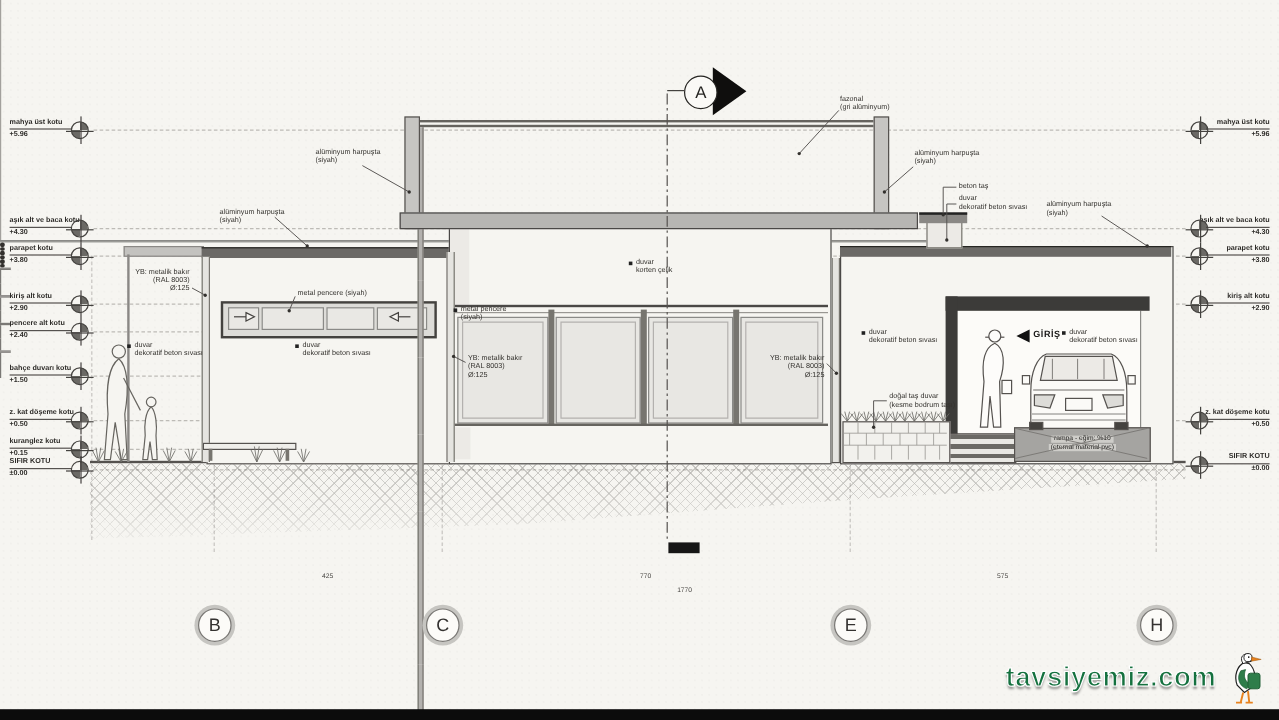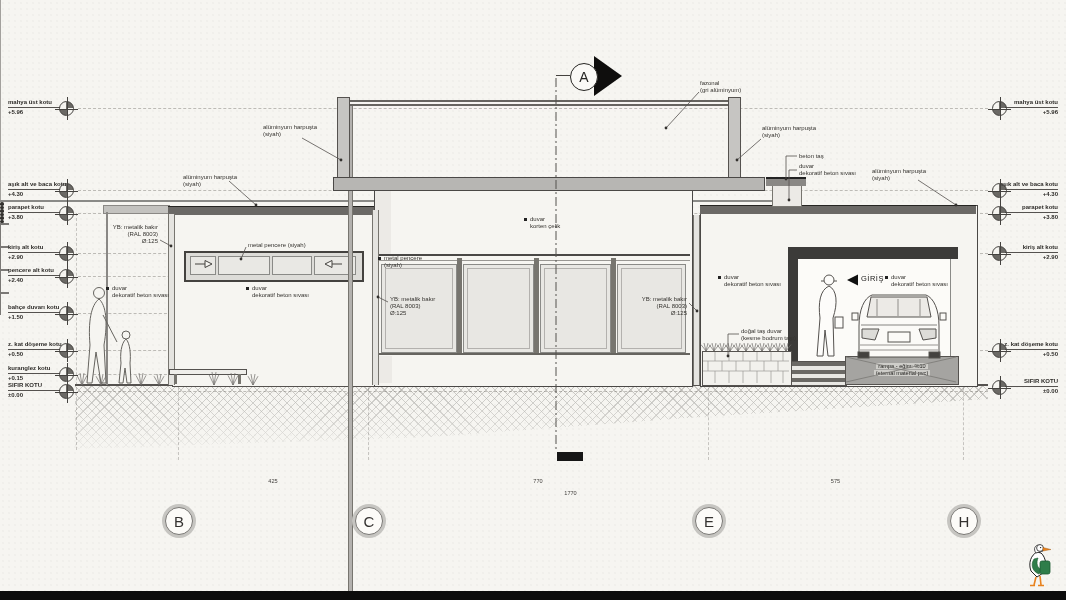--- a/index.html
+++ b/index.html
@@ -121,21 +121,21 @@
   <div class="abs" style="left:333px;top:177px;width:430px;height:12px;background:#b7b6b3;border:1px solid #4a4846"></div>
 
   <div class="abs" style="left:700px;top:205px;width:276px;height:180px;background:#f6f5f1;border:1.2px solid #4a4846"></div>
   <div class="abs" style="left:700px;top:205px;width:276px;height:8px;background:#6b6966;border-top:1.5px solid #262522"></div>
   <div class="abs" style="left:772px;top:184px;width:28px;height:21px;background:#eceae6;border:1px solid #77756f"></div>
   <div class="abs" style="left:766px;top:177px;width:40px;height:7px;background:#8a8885;border-top:2px solid #222"></div>
 
   <div class="abs" style="left:798px;top:259px;width:152px;height:103px;background:#fcfbf8;border-right:1.5px solid #8a8a87"></div>
   <div class="abs" style="left:788px;top:247px;width:170px;height:12px;background:#3c3b39"></div>
   <div class="abs" style="left:788px;top:247px;width:10px;height:115px;background:#3c3b39"></div>
-  <div class="abs" style="left:861px;top:274px;font-size:7.5px;font-weight:400;letter-spacing:.5px;color:#181716">
+  <div class="abs" style="left:861px;top:274px;font-size:7.5px;font-weight:700;letter-spacing:.5px;color:#181716">
        <span>GİRİŞ</span></div>
 
   <div class="abs" style="left:789px;top:361px;width:56px;height:23px;background:repeating-linear-gradient(180deg,#6b6965 0 4px,#e9e8e4 4px 8px);border:1px solid #55524f"></div>
 
   <div class="abs" style="left:845px;top:356px;width:112px;height:27px;background:#a5a4a1;border:1px solid #55524f">
     <div class="ramp-lab">
       <div><span>rampa - eğim: %10</span></div>
       <div><span>(eternal material pvc)</span></div>
     </div>
   </div>
@@ -437,20 +437,23 @@
       <div style="left: 708px; top: 536px; width: 1px; height: 10px; background: rgb(122, 120, 117);"></div>
       <div class="bubble" style="left: 950px; top: 507px;">
         <span>H</span>
       </div>
       <div style="left: 937px; top: 519.5px; width: 9px; height: 1px; background: rgb(122, 120, 117);"></div>
       <div style="left: 980px; top: 519.5px; width: 9px; height: 1px; background: rgb(122, 120, 117);"></div>
       <div style="left: 963px; top: 494px; width: 1px; height: 11px; background: rgb(122, 120, 117);"></div>
       <div style="left: 963px; top: 536px; width: 1px; height: 10px; background: rgb(122, 120, 117);"></div>
     </div>
 
+  <div id="watermark">
+    <span>tavsiyemiz.com</span>
+  </div>
   <svg viewBox="0 0 40 46" style="position:absolute;left:1016px;top:543px;width:40px;height:46px">
     <path d="M21 9 C15 12 12 20 15 28 L21 34 L27 30 C32 26 30 14 25 10 Z" fill="#fff" stroke="#222" stroke-width="1"></path>
     <path d="M20 10 C17 6 19 2 23 2 C26 2 28 5 27 8 Z" fill="#fff" stroke="#222" stroke-width="0.8"></path>
     <circle cx="24" cy="5" r="3.4" fill="#fff" stroke="#222" stroke-width="0.8"></circle>
     <path d="M27 4.5 L35 6.5 L27 8 Z" fill="#e8821e" stroke="#9c560f" stroke-width="0.4"></path>
     <circle cx="24.6" cy="4.6" r="0.7" fill="#111"></circle>
     <path d="M18 16 C14 22 17 29 23 31 L26 27 C21 25 20 20 22 15 Z" fill="#2e7d4a" stroke="#1d5c33" stroke-width="0.6"></path>
     <rect x="24" y="18" width="10" height="13" rx="2" fill="#2e7d4a" stroke="#1d5c33" stroke-width="0.8"></rect>
     <path d="M20 34 L18 42 M24 33 L25 42" stroke="#e8821e" stroke-width="1.6" fill="none"></path>
     <path d="M14 42.5 L19 42.5 M22 42.5 L28 42.5" stroke="#e8821e" stroke-width="1.6" fill="none"></path>

